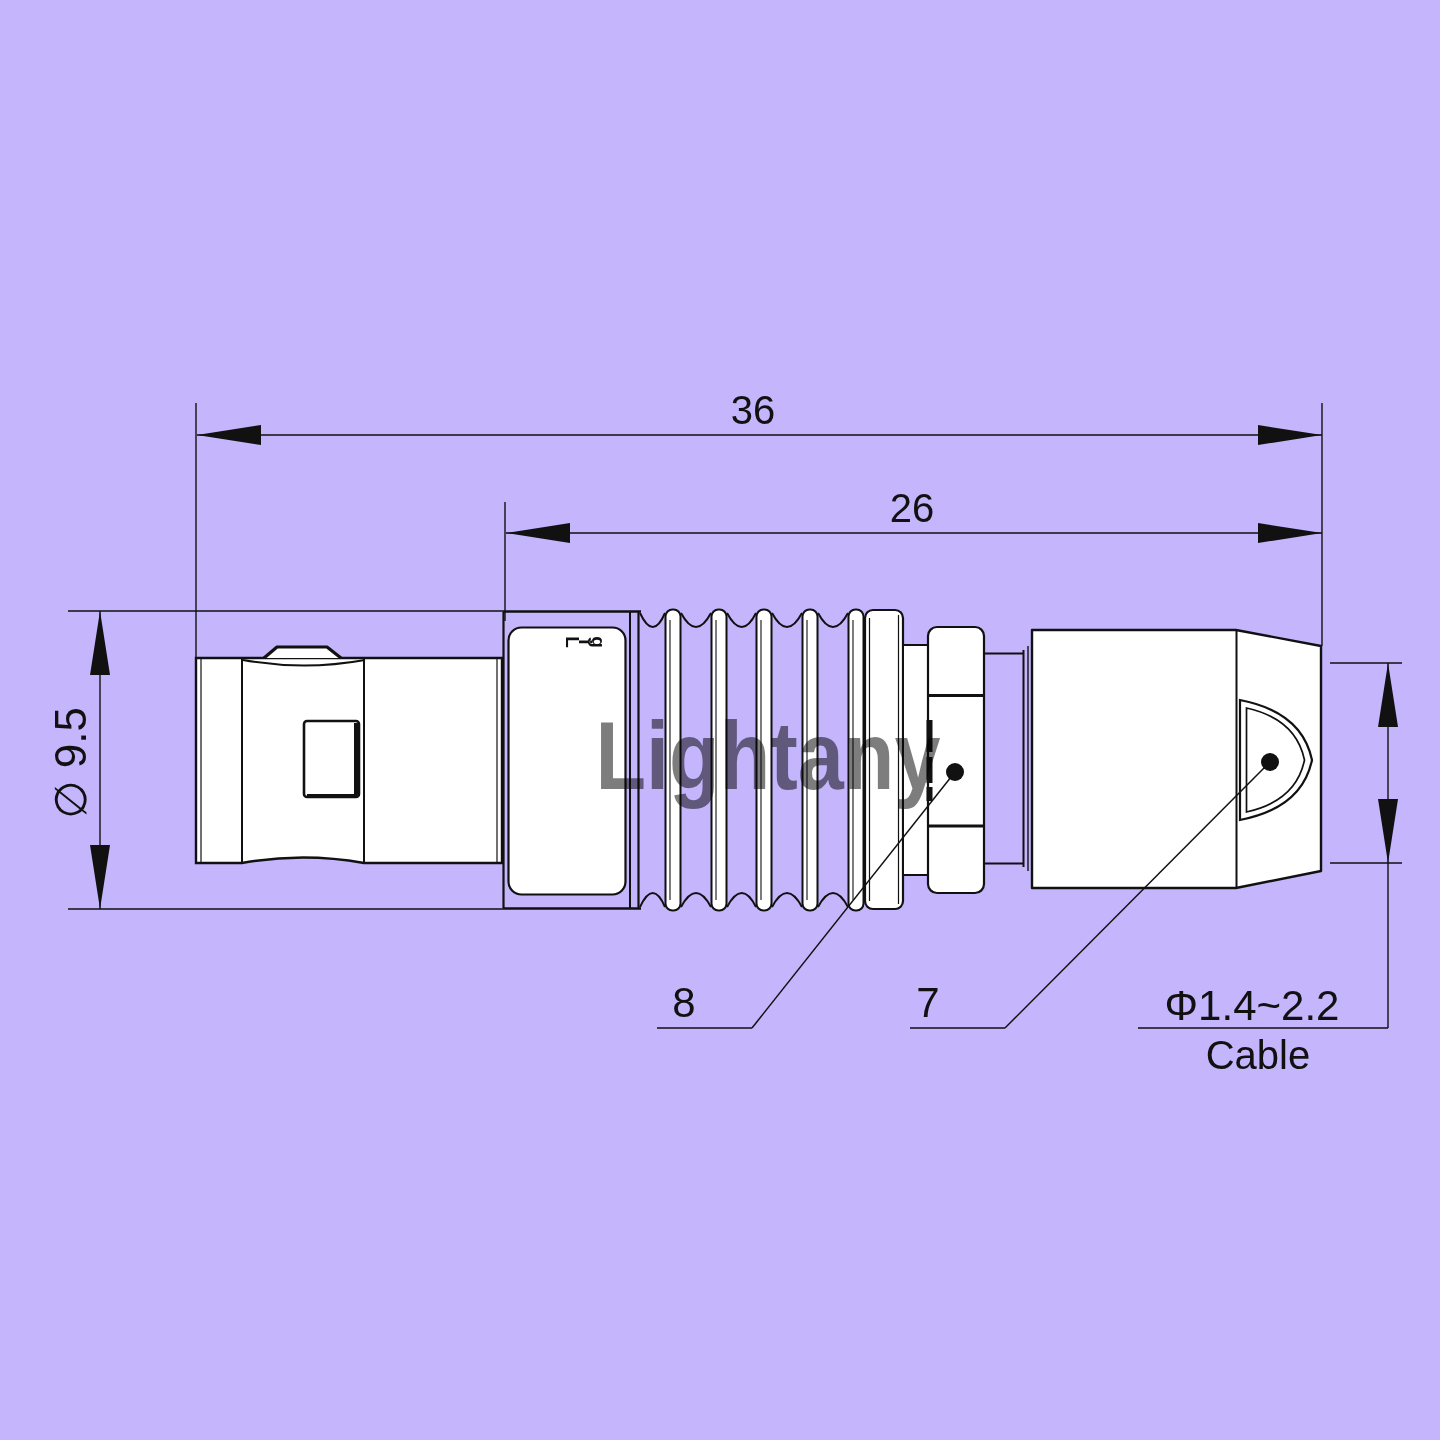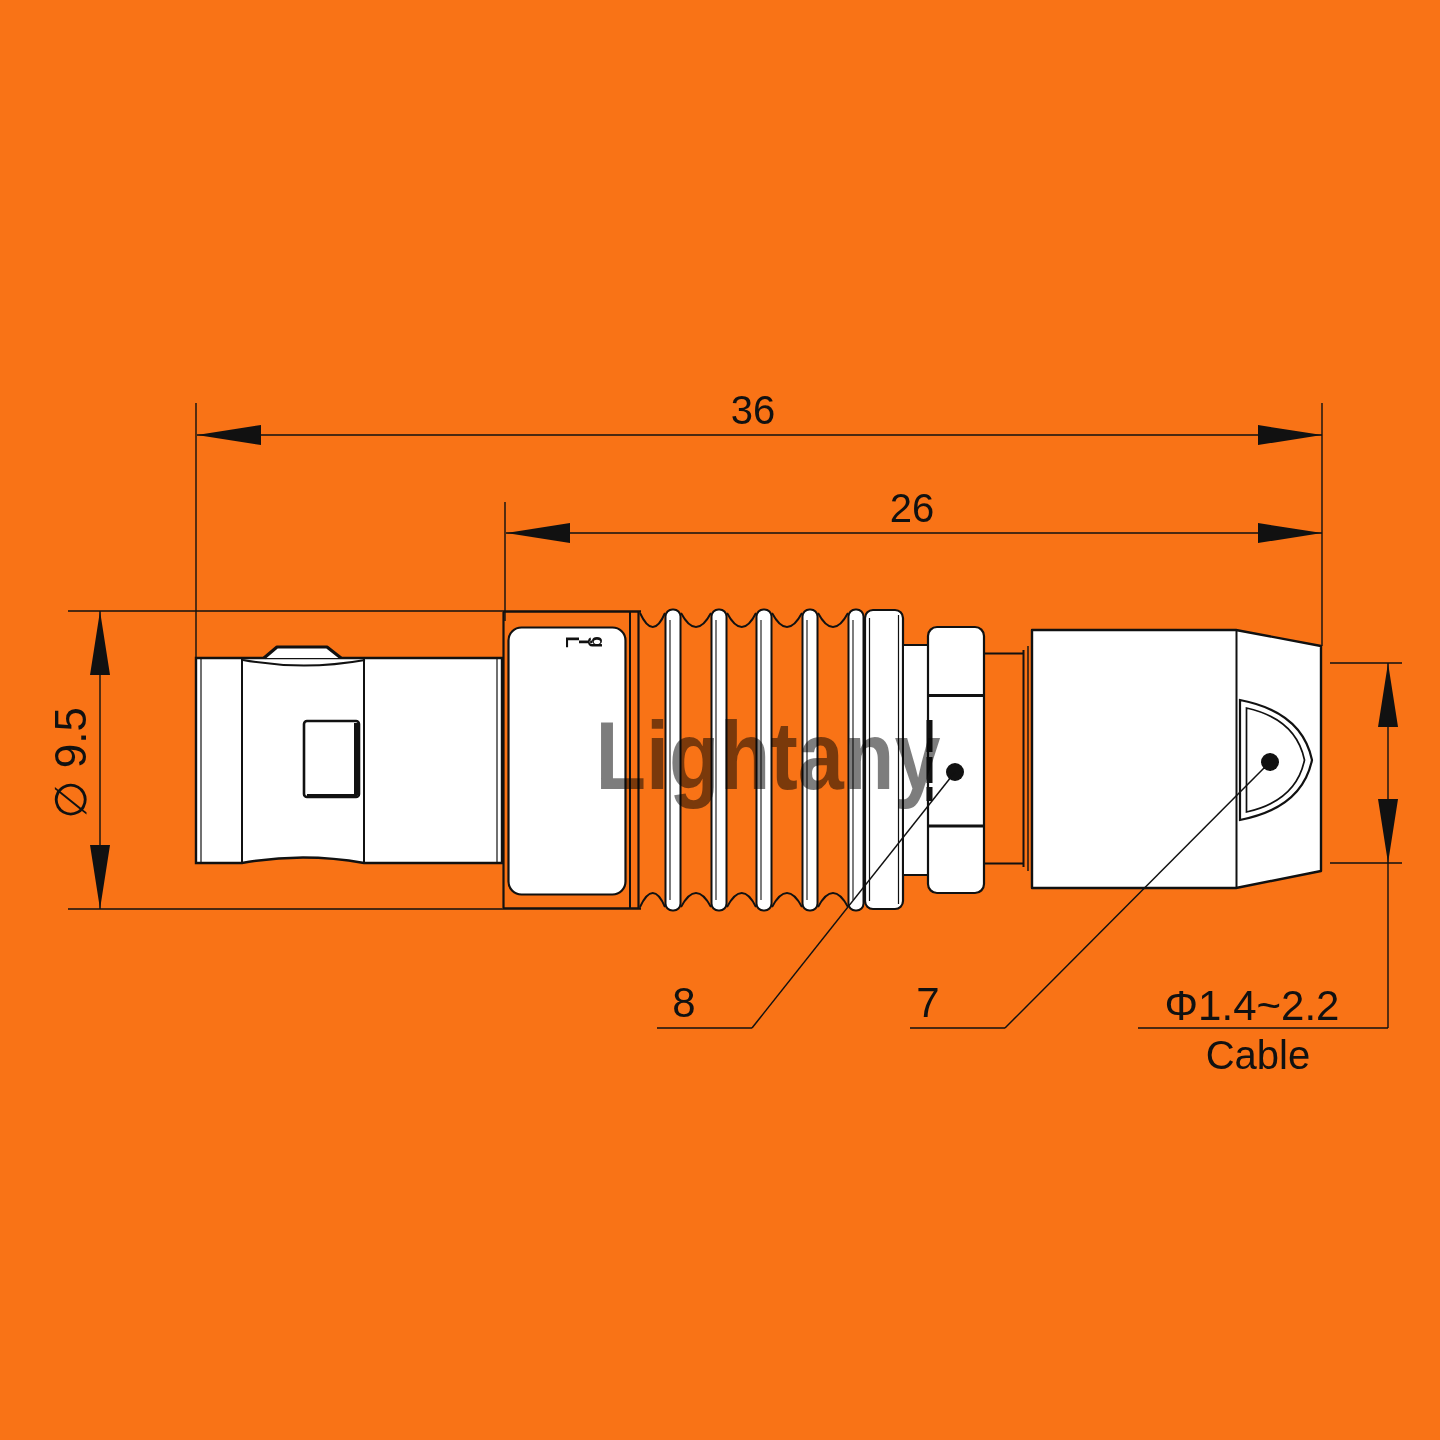--- a/index.html
+++ b/index.html
@@ -1,16 +1,16 @@
 <!DOCTYPE html>
 <html><head>
 <meta charset="utf-8">
 <style>
   html,body{margin:0;padding:0;background:#ffffff;}
-  .stage{position:relative;width:1440px;height:1440px;background:#f97316;overflow:hidden;
+  .stage{position:relative;width:1440px;height:1440px;background:#c4b5fd;overflow:hidden;
          font-family:"Liberation Sans","DejaVu Sans",sans-serif;}
   svg{position:absolute;left:0;top:0;}
   svg text{font-family:"Liberation Sans","DejaVu Sans",sans-serif;fill:#111;}
   .wm{mix-blend-mode:multiply;opacity:.55;font-weight:bold;}
   .brand{font-weight:bold;}
 </style>
 </head>
 <body>
 
 <div class="stage">

